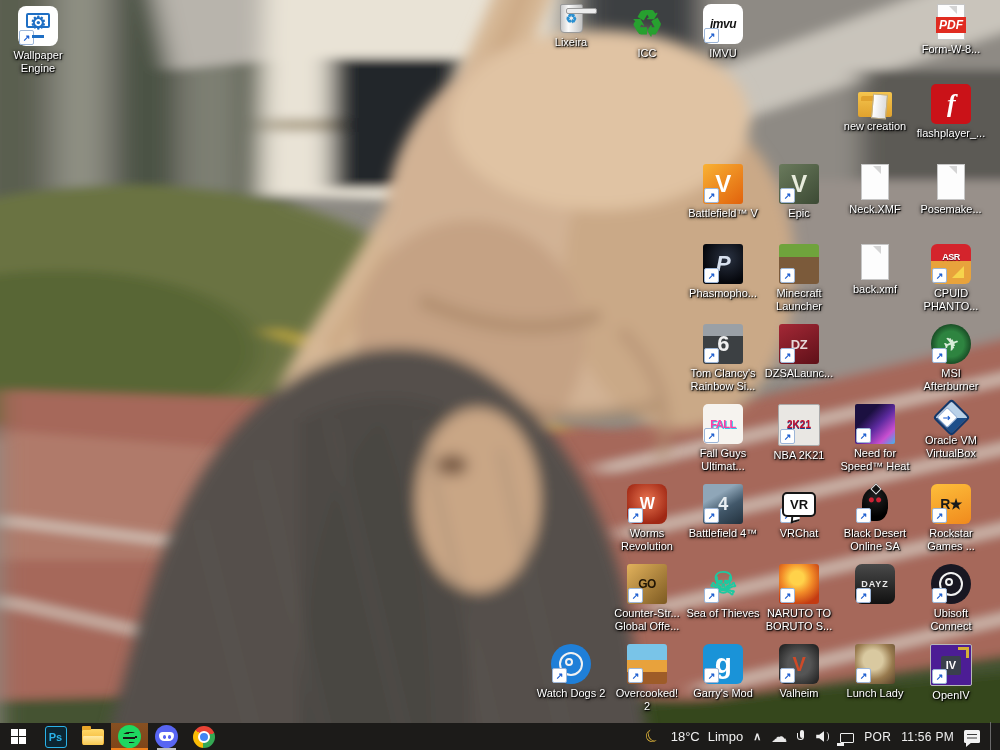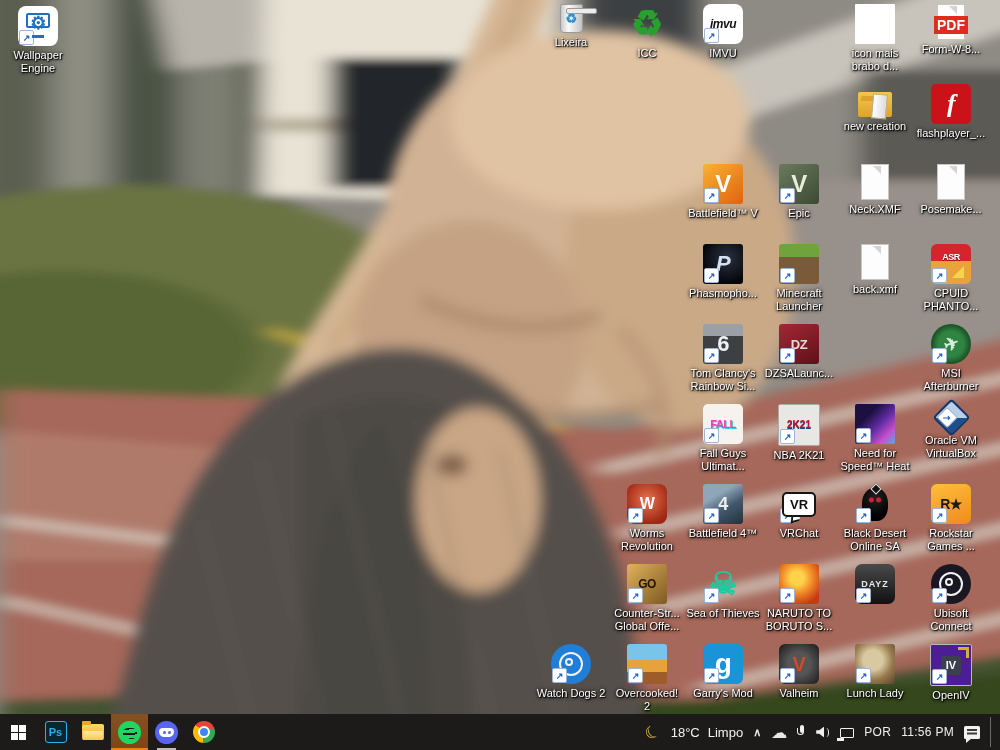--- a/index.html
+++ b/index.html
@@ -37,21 +37,21 @@
   .art-black-desert::after{content:"";position:absolute;top:1px;left:17px;width:6px;height:6px;border:1.5px solid #ddd;transform:rotate(45deg);background:#111;}
   .swirl::before{content:"";position:absolute;inset:8px;border:2.5px solid #f2f2f2;border-radius:50%;}
   .swirl::after{content:"";position:absolute;top:14px;left:14px;width:8px;height:8px;border:2.5px solid #f2f2f2;border-radius:50%;box-sizing:border-box;}
   .art-openiv{border:1px solid #b8b8b8;}
   .art-openiv .glyph{background:#3a404d;color:#fff;padding:4px 5px;border-radius:2px;letter-spacing:0;}
   .art-openiv::after{content:"";position:absolute;top:2px;right:2px;width:8px;height:8px;border-top:3px solid #d4af37;border-right:3px solid #d4af37;}
   .art-fall-guys .glyph{text-shadow:1px 1px 0 #35c8e8;}
   .art-nba2k21 .glyph{text-shadow:0 1px 0 #1d428a;letter-spacing:0;}
   .art-dayz .glyph{letter-spacing:1px;}
   
-  #taskbar{position:absolute;left:0;right:0;bottom:0;height:36px;background:#1c1b19;display:flex;align-items:stretch;z-index:5;}
+  #taskbar{position:absolute;left:0;right:0;bottom:0;height:27px;background:#1c1b19;display:flex;align-items:stretch;z-index:5;}
   .tb-left{display:flex;align-items:stretch;}
   .tb-btn{width:37px;display:flex;align-items:center;justify-content:center;position:relative;}
   .tb-btn.active{background:linear-gradient(rgba(205,115,40,.60),rgba(160,82,24,.75));box-shadow:inset 0 -2px 0 #ef7f1a;}
   .runline{position:absolute;bottom:0;left:9px;right:9px;height:2px;background:#bdbdbd;}
   .tb-start-icon{width:15px;height:15px;position:relative;}
   .tb-start-icon::before{content:"";position:absolute;top:0;left:0;width:7px;height:7px;background:#fff;box-shadow:8px 0 0 #fff,0 8px 0 #fff,8px 8px 0 #fff;}
   .tb-photoshop{width:22px;height:22px;background:#0b2633;border:1.5px solid #2ab2e8;border-radius:3px;color:#2ab2e8;font-size:11px;font-weight:bold;display:flex;align-items:center;justify-content:center;box-sizing:border-box;}
   .tb-file-explorer{width:22px;height:16px;background:linear-gradient(#ffd968,#efae2e);border-radius:2px;position:relative;}
   .tb-file-explorer::before{content:"";position:absolute;top:-3px;left:0;width:9px;height:4px;background:#e8a62a;border-radius:1px 1px 0 0;}
   .tb-file-explorer::after{content:"";position:absolute;left:1px;right:1px;bottom:0;height:9px;background:linear-gradient(#ffeaa4,#f7c84f);border-radius:1px;}
@@ -175,28 +175,23 @@
         </div>
         <div class="icon-label">ICC</div>
       </div>
       <div class="icon-cell" style="left: 681px; top: 4px;">
         <div class="art art-imvu" style="background: rgb(255, 255, 255); border-radius: 8px;">
           <span class="glyph" style="color: rgb(17, 17, 17); font-size: 12px; font-style: italic;">imvu</span>
           <span class="sc-arrow">↗</span>
         </div>
         <div class="icon-label">IMVU</div>
       </div>
-      <div class="icon-cell" style="left: 833px; top: 4px;">
-        <div class="art art-icon-mais" style="background: rgb(255, 255, 255); border-radius: 1px;"></div>
-        <div class="icon-label">icon mais
-brabo d...</div>
-      </div>
       <div class="icon-cell" style="left: 909px; top: 4px;">
         <div class="art art-form-w8 page">
-          <span class="glyph" style="color: rgb(255, 255, 255); font-size: 14px;">PDF</span>
+          <span class="glyph" style="color: rgb(255, 255, 255); font-size: 12px; font-style: italic;">PDF</span>
         </div>
         <div class="icon-label">Form-W-8...</div>
       </div>
       <div class="icon-cell" style="left: 833px; top: 84px;">
         <div class="art art-new-creation folder"></div>
         <div class="icon-label">new creation</div>
       </div>
       <div class="icon-cell" style="left: 909px; top: 84px;">
         <div class="art art-flashplayer" style="background: rgb(202, 18, 24); border-radius: 5px;">
           <span class="glyph" style="color: rgb(255, 255, 255); font-size: 26px; font-style: italic; font-family: &quot;Liberation Serif&quot;, serif;">f</span>

